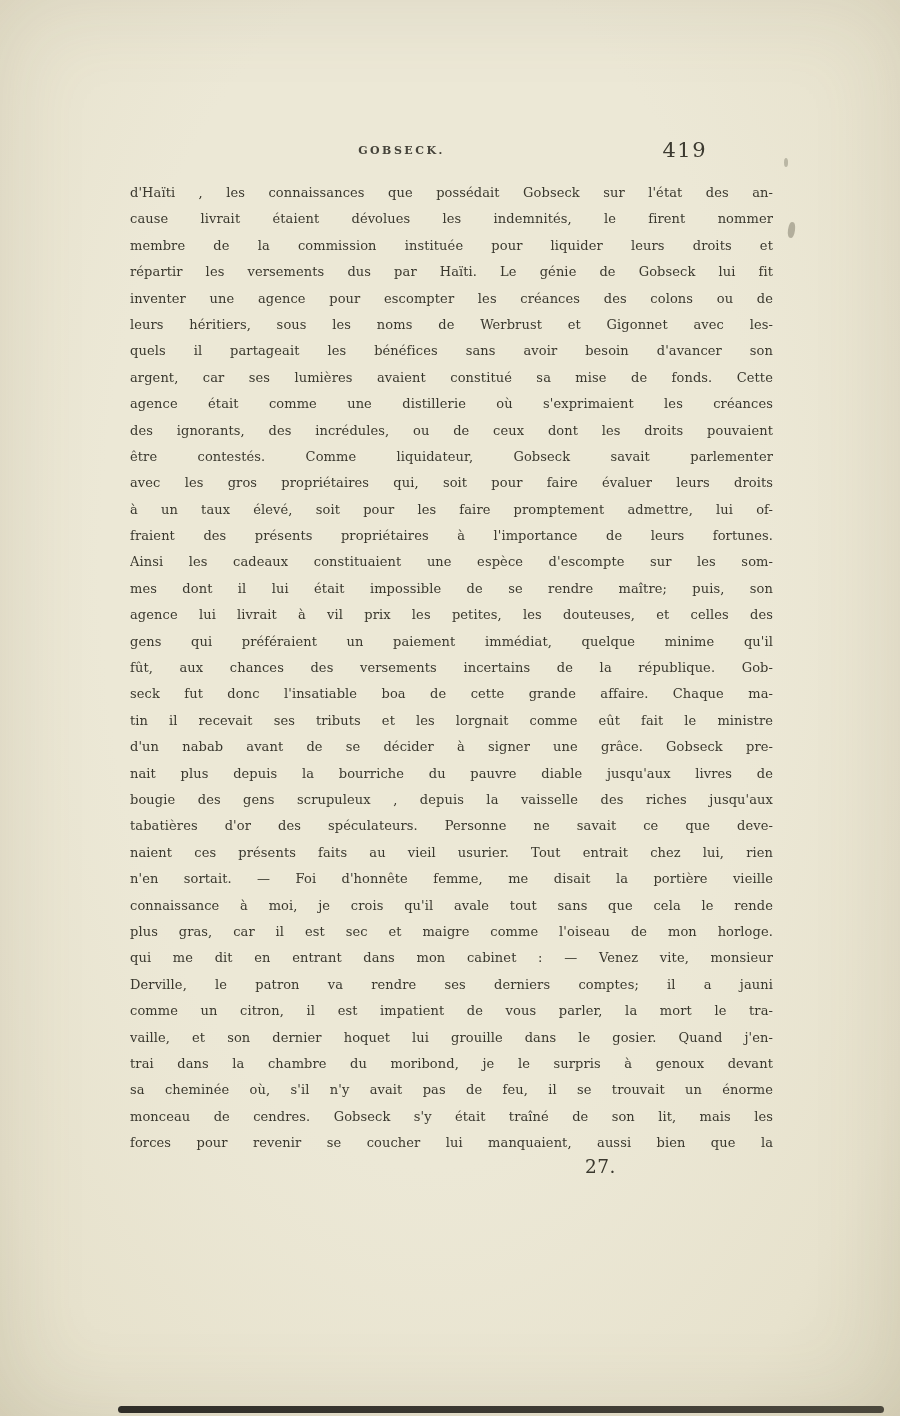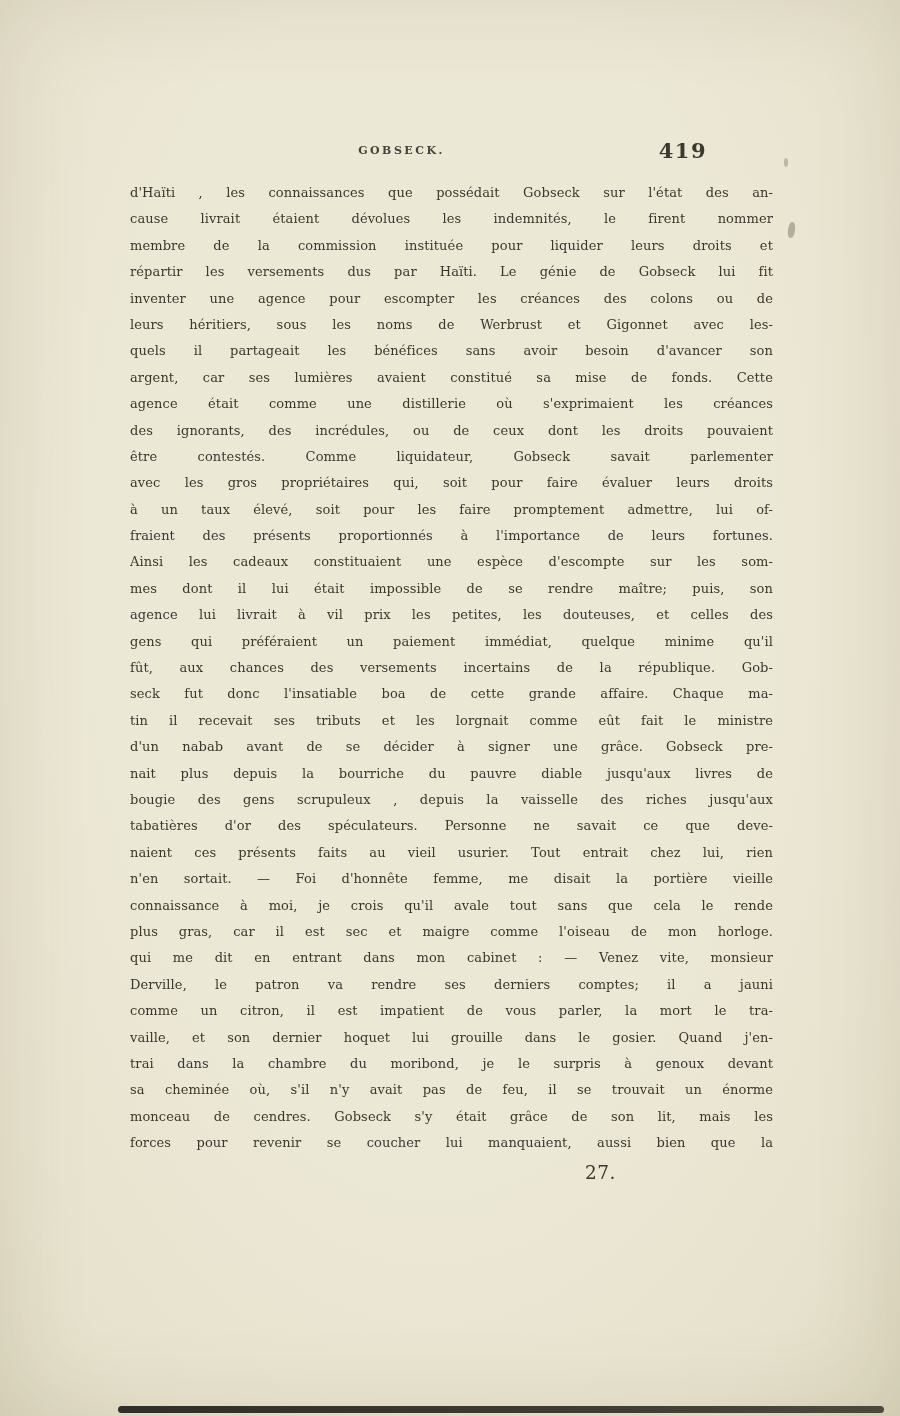--- a/index.html
+++ b/index.html
@@ -34,34 +34,33 @@
     letter-spacing: 2.5px;
     color: #45433a;
   }
   .page-number {
     position: absolute;
     right: 66px;
     top: -2px;
     font-size: 21px;
     letter-spacing: 1.5px;
     color: #3c3a30;
-    font-weight: bold;
   }
   .body .line {
     font-size: 13px;
     line-height: 26.4px;
     height: 26.4px;
     overflow: hidden;
     text-align: justify;
     text-align-last: justify;
     letter-spacing: 0.1px;
     word-spacing: 0.5px;
   }
   .footer {
-    margin-top: 6px;
+    margin-top: 0;
     padding-left: 455px;
     font-size: 18.5px;
     letter-spacing: 0.5px;
   }
   .edge-smudge {
     position: absolute;
     right: 105px;
     top: 222px;
     width: 7px;
     height: 16px;
@@ -107,21 +106,21 @@
         <div class="line">répartir les versements dus par Haïti. Le génie de Gobseck lui fit</div>
         <div class="line">inventer une agence pour escompter les créances des colons ou de</div>
         <div class="line">leurs héritiers, sous les noms de Werbrust et Gigonnet avec les-</div>
         <div class="line">quels il partageait les bénéfices sans avoir besoin d'avancer son</div>
         <div class="line">argent, car ses lumières avaient constitué sa mise de fonds. Cette</div>
         <div class="line">agence était comme une distillerie où s'exprimaient les créances</div>
         <div class="line">des ignorants, des incrédules, ou de ceux dont les droits pouvaient</div>
         <div class="line">être contestés. Comme liquidateur, Gobseck savait parlementer</div>
         <div class="line">avec les gros propriétaires qui, soit pour faire évaluer leurs droits</div>
         <div class="line">à un taux élevé, soit pour les faire promptement admettre, lui of-</div>
-        <div class="line">fraient des présents proportionnés à l'importance de leurs fortunes.</div>
+        <div class="line">fraient des présents propriétaires à l'importance de leurs fortunes.</div>
         <div class="line">Ainsi les cadeaux constituaient une espèce d'escompte sur les som-</div>
         <div class="line">mes dont il lui était impossible de se rendre maître; puis, son</div>
         <div class="line">agence lui livrait à vil prix les petites, les douteuses, et celles des</div>
         <div class="line">gens qui préféraient un paiement immédiat, quelque minime qu'il</div>
         <div class="line">fût, aux chances des versements incertains de la république. Gob-</div>
         <div class="line">seck fut donc l'insatiable boa de cette grande affaire. Chaque ma-</div>
         <div class="line">tin il recevait ses tributs et les lorgnait comme eût fait le ministre</div>
         <div class="line">d'un nabab avant de se décider à signer une grâce. Gobseck pre-</div>
         <div class="line">nait plus depuis la bourriche du pauvre diable jusqu'aux livres de</div>
         <div class="line">bougie des gens scrupuleux , depuis la vaisselle des riches jusqu'aux</div>
@@ -129,21 +128,21 @@
         <div class="line">naient ces présents faits au vieil usurier. Tout entrait chez lui, rien</div>
         <div class="line">n'en sortait. — Foi d'honnête femme, me disait la portière vieille</div>
         <div class="line">connaissance à moi, je crois qu'il avale tout sans que cela le rende</div>
         <div class="line">plus gras, car il est sec et maigre comme l'oiseau de mon horloge.</div>
         <div class="line">qui me dit en entrant dans mon cabinet : — Venez vite, monsieur</div>
         <div class="line">Derville, le patron va rendre ses derniers comptes; il a jauni</div>
         <div class="line">comme un citron, il est impatient de vous parler, la mort le tra-</div>
         <div class="line">vaille, et son dernier hoquet lui grouille dans le gosier. Quand j'en-</div>
         <div class="line">trai dans la chambre du moribond, je le surpris à genoux devant</div>
         <div class="line">sa cheminée où, s'il n'y avait pas de feu, il se trouvait un énorme</div>
-        <div class="line">monceau de cendres. Gobseck s'y était grâce de son lit, mais les</div>
+        <div class="line">monceau de cendres. Gobseck s'y était traîné de son lit, mais les</div>
         <div class="line">forces pour revenir se coucher lui manquaient, aussi bien que la</div>
       </div>
     <div class="footer">
       <span class="sig">27.</span>
     </div>
   </div>
   <div class="edge-smudge"></div>
   <div class="edge-smudge-2"></div>
   <div class="bottom-edge"></div>
 </div>

